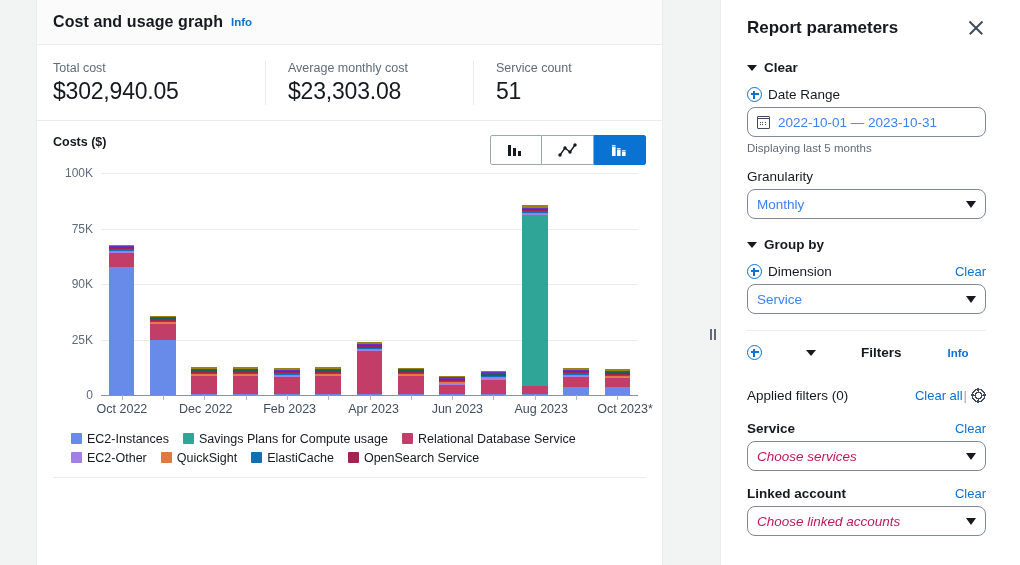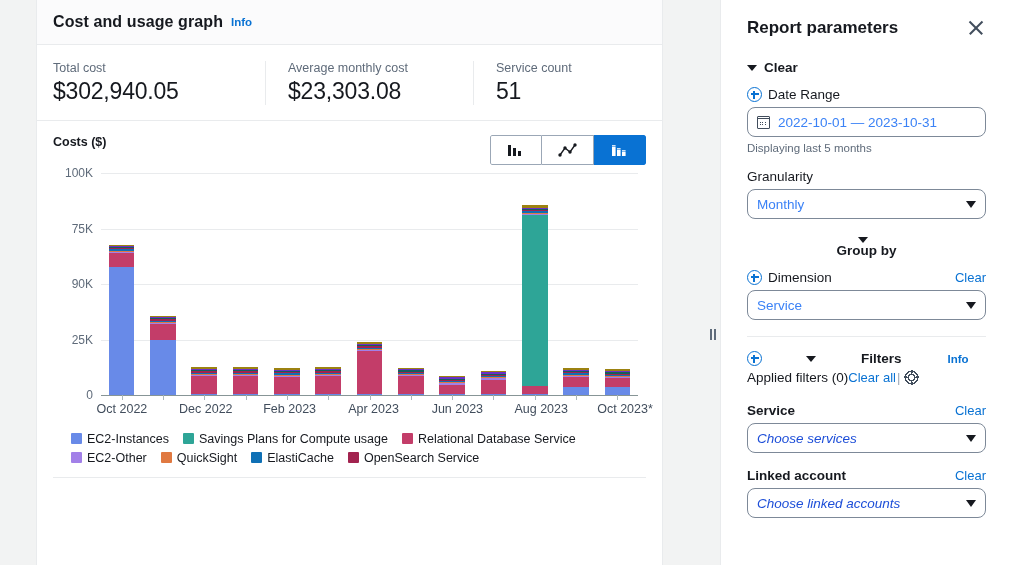--- a/index.html
+++ b/index.html
@@ -146,42 +146,42 @@
   .field-label { font-size: 13.5px; color: #16191f; }
   .field-label.bold { font-weight: bold; }
   .clear-link { font-size: 13px; color: #0972d3; cursor: pointer; }
 
   .input-box {
     height: 30px; border: 1px solid #7d8998; border-radius: 8px;
     background: #ffffff; display: flex; align-items: center;
     padding: 0 9px; cursor: pointer;
   }
   .input-val { font-size: 13.5px; color: #3b82f6; }
-  .input-val.placeholder { color: #1d4ed8; font-style: italic; }
+  .input-val.placeholder { color: #be185d; font-style: italic; }
   .cal-icon { width: 13px; height: 13px; border: 1.4px solid #414d5c; border-radius: 1px;
               margin-right: 8px; flex: 0 0 13px; position: relative; }
   .cal-icon::before { content:""; position:absolute; left:-1.4px; right:-1.4px; top: 1.5px; height: 1.4px; background:#414d5c; }
   .cal-icon::after { content:""; position:absolute; left:1.5px; top:5px; width:7px; height:4px;
               background:
                 linear-gradient(#414d5c,#414d5c) 0 0/1.4px 1.4px no-repeat,
                 linear-gradient(#414d5c,#414d5c) 2.8px 0/1.4px 1.4px no-repeat,
                 linear-gradient(#414d5c,#414d5c) 5.6px 0/1.4px 1.4px no-repeat,
                 linear-gradient(#414d5c,#414d5c) 0 2.6px/1.4px 1.4px no-repeat,
                 linear-gradient(#414d5c,#414d5c) 2.8px 2.6px/1.4px 1.4px no-repeat,
                 linear-gradient(#414d5c,#414d5c) 5.6px 2.6px/1.4px 1.4px no-repeat; }
   .chev {
     margin-left: auto; width: 0; height: 0;
     border-left: 5.5px solid transparent; border-right: 5.5px solid transparent;
     border-top: 7px solid #16191f;
   }
   .hint { font-size: 11.5px; color: #5f6b7a; margin-top: 5px; }
   .hr-light { border-top: 1px solid #e9ebed; margin: 16px 0 14px 0; }
 
-  .filters-head { display: flex; align-items: center; margin-bottom: 4px; gap: 38px; }
-  .applied-row { display: flex; align-items: center; margin-bottom: 18px; }
+  .filters-head { display: flex; align-items: center; margin-bottom: 28px; gap: 38px; }
+  .applied-row { display: flex; align-items: center; justify-content: space-between; margin-bottom: 18px; }
   .applied-text { font-size: 13.5px; color: #16191f; }
   .clear-all-grp { display: flex; align-items: center; }
   .pipe { color: #9ba7b6; font-size: 13px; margin: 0 4px 0 1px; }
   .gear {
     width: 15px; height: 15px; cursor: pointer;
     background:
       radial-gradient(circle at 50% 50%, transparent 0 2.6px, #414d5c 2.6px 4.1px, transparent 4.1px 100%),
       radial-gradient(circle at 50% 50%, transparent 0 5.4px, #414d5c 5.4px 6.8px, transparent 6.8px 100%);
   }
   .gear::before {
@@ -546,21 +546,21 @@
     <div class="field-block">
       <div class="field-label-row">
         <span class="field-label">Granularity</span>
       </div>
       <div class="input-box">
         <span class="input-val">Monthly</span>
         <span class="chev"></span>
       </div>
     </div>
 
-    <div class="sect-head" style="margin-top:18px;flex-direction:column;">
+    <div class="sect-head" style="margin-top:18px;">
       <span class="caret"></span>
       <span class="sect-title">Group by</span>
     </div>
 
     <div class="field-block">
       <div class="field-label-row">
         <div class="field-label-left">
           <span class="plus-icon"></span>
           <span class="field-label">Dimension</span>
         </div>

